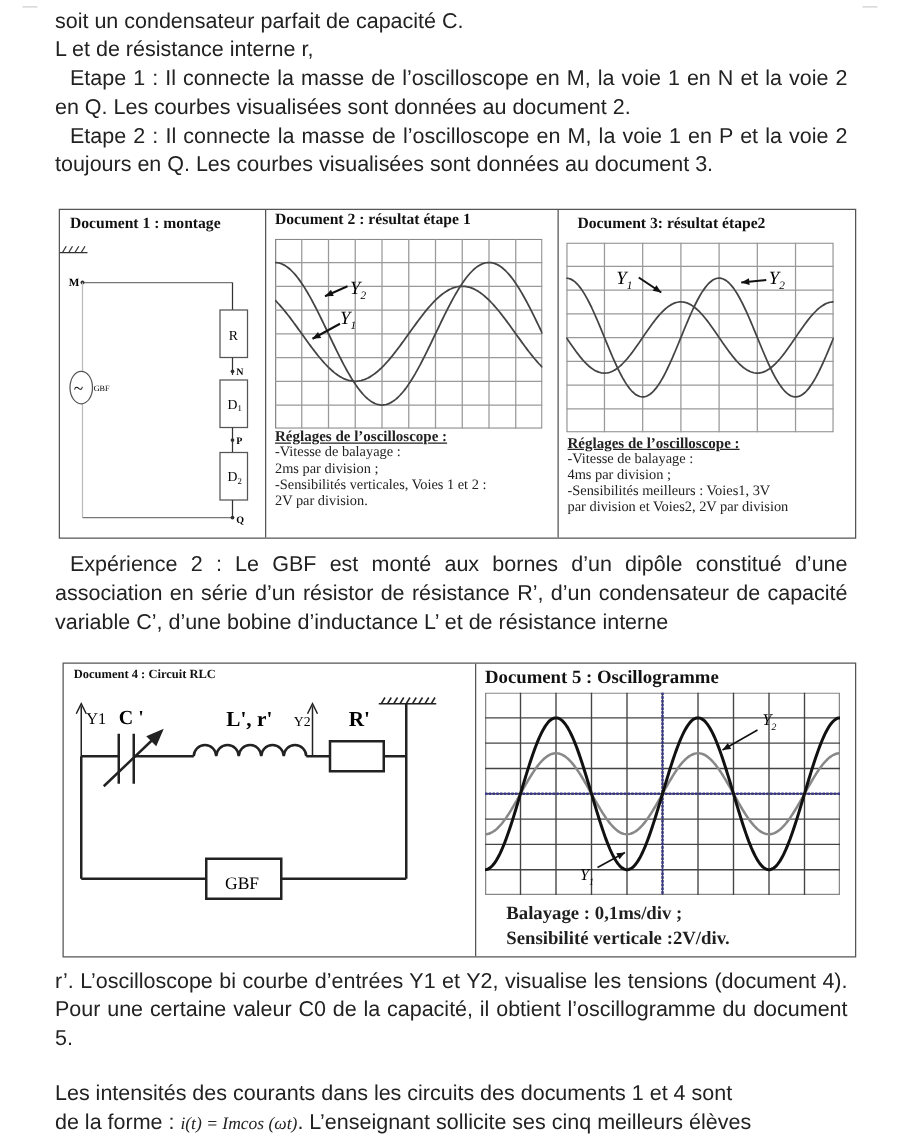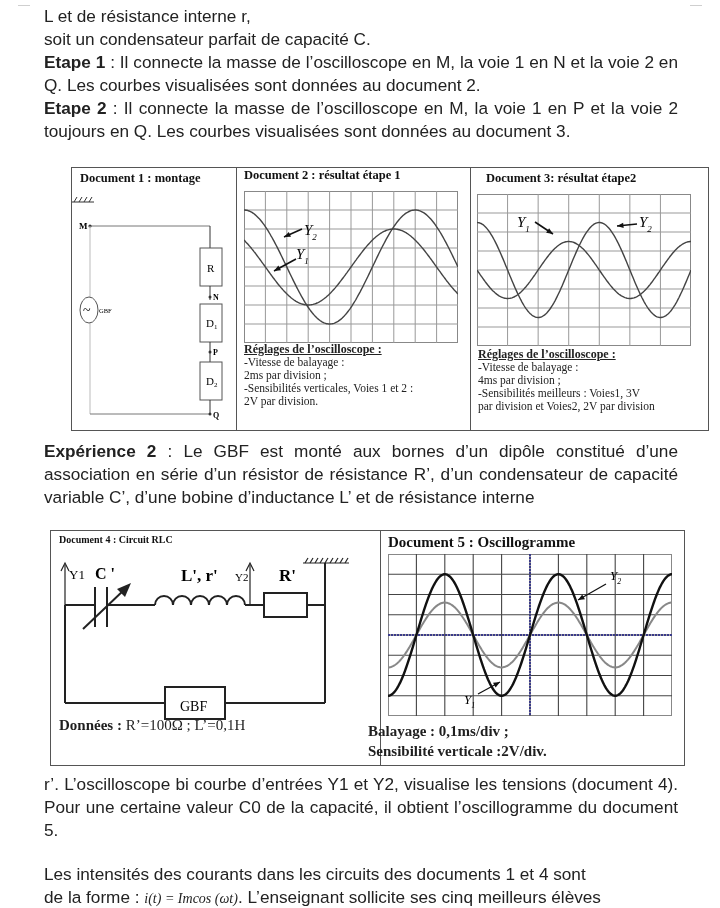--- a/index.html
+++ b/index.html
@@ -1,43 +1,43 @@
 <!DOCTYPE html>
 <html><head>
 <meta charset="utf-8">
 <style>
   html, body { margin:0; padding:0; background:#ffffff; }
   body { width:720px; height:908px; position:relative; overflow:hidden; font-family:"Liberation Sans", sans-serif; color:#1f1f1f; }
   .corner-l { position:absolute; left:18px; top:0; width:12px; height:5px; border-bottom:1px solid #cfcfcf; }
   .corner-r { position:absolute; right:18px; top:0; width:12px; height:5px; border-bottom:1px solid #cfcfcf; }
   .para { position:absolute; left:44px; width:634px; font-size:17.2px; line-height:23px; color:#222; }
-  .para b { font-weight:bold; }
+  .para b { font-weight:normal;margin-left:12px; }
   .justify { text-align:justify; text-align-last:left; }
   .doc-box { position:absolute; border:1px solid #555; background:#fff; }
   .doc-title { font-family:"Liberation Serif", serif; font-weight:bold; font-size:12.5px; color:#111; position:absolute; }
   .serif { font-family:"Liberation Serif", serif; }
   .settings { position:absolute; font-family:"Liberation Serif", serif; font-size:11.5px; line-height:13px; color:#222; }
   .settings .head { font-weight:bold; text-decoration:underline; font-size:12px; }
   svg text { font-family:"Liberation Serif", serif; }
   .formula { font-family:Liberation Serif, serif; font-style:italic; font-size:14px; }
 </style>
 </head>
 <body>
 
 <div class="corner-l"></div>
 <div class="corner-r"></div>
 
 <div class="para" style="top:5px;">
+  <div>soit un condensateur parfait de capacité C.</div>
   <div>L et de résistance interne r,</div>
-  <div>soit un condensateur parfait de capacité C.</div>
   <div class="justify"><b>Etape 1</b><span> : Il connecte la masse de l’oscilloscope en M, la voie 1 en N et la voie 2 en Q. Les courbes visualisées sont données au document 2.</span></div>
   <div class="justify"><b>Etape 2</b><span> : Il connecte la masse de l’oscilloscope en M, la voie 1 en P et la voie 2 toujours en Q. Les courbes visualisées sont données au document 3.</span></div>
 </div>
 
-<div class="doc-box" style="left:47px; top:167px; width:636px; height:262px;margin-left:24px;">
+<div class="doc-box" style="left:47px; top:167px; width:636px; height:262px;">
   <div style="position:absolute; left:164px; top:0; width:1px; height:262px; background:#555;"></div>
   <div style="position:absolute; left:398px; top:0; width:1px; height:262px; background:#555;"></div>
 
   <div class="doc-title" style="left:8px; top:3px;">Document 1 : montage</div>
   <svg style="position:absolute; left:0; top:18px;" width="164" height="244">
     <g stroke="#333" stroke-width="1">
       <line x1="0" y1="16" x2="22" y2="16"></line>
       <line x1="2" y1="16" x2="5" y2="11"></line>
         <line x1="7" y1="16" x2="10" y2="11"></line>
         <line x1="12" y1="16" x2="15" y2="11"></line>
@@ -185,21 +185,20 @@
       <line x1="199" y1="14" x2="199" y2="54" stroke="#222" stroke-width="1.2"></line>
       <polyline points="195,20 199,12 203,20" fill="none" stroke="#222" stroke-width="1.2"></polyline>
     </g>
     <text x="18" y="28" font-size="13">Y1</text>
     <text x="44" y="28" font-size="16" font-weight="bold">C '</text>
     <text x="130" y="30" font-size="17" font-weight="bold">L', r'</text>
     <text x="184" y="30" font-size="11">Y2</text>
     <text x="228" y="30" font-size="17" font-weight="bold">R'</text>
     <text x="129" y="160" font-size="14" font-family="Liberation Sans, sans-serif">GBF</text>
   </svg>
-  <div class="serif" style="position:absolute; left:8px; top:186px; font-size:15px;"><b>Données :</b><span> R’=100Ω ; L’=0,1H</span></div>
 
   <div class="doc-title" style="left:337px; top:3px; font-size:15px;">Document 5 : Oscillogramme</div>
   <svg id="doc5-svg" style="position:absolute; left:337px; top:23px;" width="284" height="162">
       <rect x="0.5" y="0.5" width="283" height="161" fill="#fff" stroke="#888"></rect>
       <line x1="28.4" y1="0" x2="28.4" y2="162" stroke="#444" stroke-width="1.1"></line>
       <line x1="56.8" y1="0" x2="56.8" y2="162" stroke="#444" stroke-width="1.1"></line>
       <line x1="85.19999999999999" y1="0" x2="85.19999999999999" y2="162" stroke="#444" stroke-width="1.1"></line>
       <line x1="113.6" y1="0" x2="113.6" y2="162" stroke="#444" stroke-width="1.1"></line>
       <line x1="142" y1="0" x2="142" y2="162" stroke="#444" stroke-width="1.1"></line>
       <line x1="170.39999999999998" y1="0" x2="170.39999999999998" y2="162" stroke="#444" stroke-width="1.1"></line>
@@ -217,21 +216,21 @@
       <line x1="142" y1="0" x2="142" y2="162" stroke="#3a3a8a" stroke-width="2" stroke-dasharray="2 1"></line>
       <path d="M0.0,113.4L1.0,113.4L2.0,113.2L3.0,113.0L4.0,112.6L5.0,112.2L6.0,111.6L7.0,111.0L8.0,110.3L9.0,109.5L10.0,108.6L11.0,107.6L12.0,106.5L13.0,105.4L14.0,104.2L15.0,102.9L16.0,101.5L17.0,100.1L18.0,98.6L19.0,97.1L20.0,95.5L21.0,93.9L22.0,92.2L23.0,90.5L24.0,88.8L25.0,87.1L26.0,85.3L27.0,83.5L28.0,81.7L29.0,79.9L30.0,78.1L31.0,76.4L32.0,74.6L33.0,72.8L34.0,71.1L35.0,69.4L36.0,67.8L37.0,66.2L38.0,64.6L39.0,63.1L40.0,61.6L41.0,60.2L42.0,58.9L43.0,57.6L44.0,56.4L45.0,55.3L46.0,54.2L47.0,53.2L48.0,52.4L49.0,51.6L50.0,50.9L51.0,50.3L52.0,49.7L53.0,49.3L54.0,49.0L55.0,48.8L56.0,48.6L57.0,48.6L58.0,48.7L59.0,48.8L60.0,49.1L61.0,49.5L62.0,49.9L63.0,50.5L64.0,51.1L65.0,51.9L66.0,52.7L67.0,53.6L68.0,54.6L69.0,55.7L70.0,56.9L71.0,58.1L72.0,59.4L73.0,60.8L74.0,62.2L75.0,63.7L76.0,65.2L77.0,66.8L78.0,68.4L79.0,70.1L80.0,71.8L81.0,73.5L82.0,75.3L83.0,77.1L84.0,78.9L85.0,80.6L86.0,82.4L87.0,84.2L88.0,86.0L89.0,87.8L90.0,89.5L91.0,91.2L92.0,92.9L93.0,94.5L94.0,96.2L95.0,97.7L96.0,99.2L97.0,100.7L98.0,102.1L99.0,103.4L100.0,104.7L101.0,105.8L102.0,107.0L103.0,108.0L104.0,108.9L105.0,109.8L106.0,110.6L107.0,111.3L108.0,111.9L109.0,112.4L110.0,112.8L111.0,113.1L112.0,113.3L113.0,113.4L114.0,113.4L115.0,113.3L116.0,113.1L117.0,112.8L118.0,112.4L119.0,112.0L120.0,111.4L121.0,110.7L122.0,110.0L123.0,109.1L124.0,108.2L125.0,107.2L126.0,106.1L127.0,104.9L128.0,103.7L129.0,102.3L130.0,101.0L131.0,99.5L132.0,98.0L133.0,96.5L134.0,94.9L135.0,93.2L136.0,91.6L137.0,89.8L138.0,88.1L139.0,86.4L140.0,84.6L141.0,82.8L142.0,81.0L143.0,79.2L144.0,77.4L145.0,75.6L146.0,73.9L147.0,72.2L148.0,70.4L149.0,68.8L150.0,67.1L151.0,65.5L152.0,64.0L153.0,62.5L154.0,61.0L155.0,59.7L156.0,58.3L157.0,57.1L158.0,55.9L159.0,54.8L160.0,53.8L161.0,52.9L162.0,52.0L163.0,51.3L164.0,50.6L165.0,50.0L166.0,49.6L167.0,49.2L168.0,48.9L169.0,48.7L170.0,48.6L171.0,48.6L172.0,48.7L173.0,48.9L174.0,49.2L175.0,49.6L176.0,50.1L177.0,50.7L178.0,51.4L179.0,52.2L180.0,53.1L181.0,54.0L182.0,55.0L183.0,56.2L184.0,57.3L185.0,58.6L186.0,59.9L187.0,61.3L188.0,62.8L189.0,64.3L190.0,65.8L191.0,67.5L192.0,69.1L193.0,70.8L194.0,72.5L195.0,74.2L196.0,76.0L197.0,77.8L198.0,79.6L199.0,81.4L200.0,83.1L201.0,84.9L202.0,86.7L203.0,88.5L204.0,90.2L205.0,91.9L206.0,93.6L207.0,95.2L208.0,96.8L209.0,98.3L210.0,99.8L211.0,101.2L212.0,102.6L213.0,103.9L214.0,105.1L215.0,106.3L216.0,107.4L217.0,108.4L218.0,109.3L219.0,110.1L220.0,110.9L221.0,111.5L222.0,112.1L223.0,112.5L224.0,112.9L225.0,113.2L226.0,113.3L227.0,113.4L228.0,113.4L229.0,113.2L230.0,113.0L231.0,112.7L232.0,112.3L233.0,111.7L234.0,111.1L235.0,110.4L236.0,109.6L237.0,108.8L238.0,107.8L239.0,106.7L240.0,105.6L241.0,104.4L242.0,103.1L243.0,101.8L244.0,100.4L245.0,98.9L246.0,97.4L247.0,95.8L248.0,94.2L249.0,92.6L250.0,90.9L251.0,89.2L252.0,87.4L253.0,85.6L254.0,83.9L255.0,82.1L256.0,80.3L257.0,78.5L258.0,76.7L259.0,74.9L260.0,73.2L261.0,71.5L262.0,69.8L263.0,68.1L264.0,66.5L265.0,64.9L266.0,63.4L267.0,61.9L268.0,60.5L269.0,59.1L270.0,57.8L271.0,56.6L272.0,55.5L273.0,54.4L274.0,53.4L275.0,52.5L276.0,51.7L277.0,51.0L278.0,50.4L279.0,49.8L280.0,49.4L281.0,49.0L282.0,48.8L283.0,48.6L284.0,48.6" fill="none" stroke="#888" stroke-width="2"></path>
       <path d="M0.0,141.8L1.0,141.7L2.0,141.4L3.0,140.9L4.0,140.3L5.0,139.4L6.0,138.4L7.0,137.3L8.0,135.9L9.0,134.4L10.0,132.7L11.0,130.8L12.0,128.9L13.0,126.7L14.0,124.4L15.0,122.0L16.0,119.5L17.0,116.8L18.0,114.0L19.0,111.2L20.0,108.2L21.0,105.2L22.0,102.1L23.0,98.9L24.0,95.6L25.0,92.4L26.0,89.0L27.0,85.7L28.0,82.3L29.0,79.0L30.0,75.6L31.0,72.3L32.0,69.0L33.0,65.7L34.0,62.5L35.0,59.3L36.0,56.2L37.0,53.2L38.0,50.2L39.0,47.4L40.0,44.6L41.0,42.0L42.0,39.5L43.0,37.1L44.0,34.8L45.0,32.7L46.0,30.8L47.0,29.0L48.0,27.3L49.0,25.8L50.0,24.5L51.0,23.3L52.0,22.4L53.0,21.6L54.0,21.0L55.0,20.6L56.0,20.3L57.0,20.3L58.0,20.4L59.0,20.7L60.0,21.2L61.0,21.9L62.0,22.7L63.0,23.8L64.0,25.0L65.0,26.4L66.0,27.9L67.0,29.7L68.0,31.5L69.0,33.6L70.0,35.7L71.0,38.0L72.0,40.5L73.0,43.0L74.0,45.7L75.0,48.5L76.0,51.4L77.0,54.4L78.0,57.4L79.0,60.6L80.0,63.8L81.0,67.0L82.0,70.3L83.0,73.6L84.0,77.0L85.0,80.3L86.0,83.7L87.0,87.0L88.0,90.4L89.0,93.7L90.0,96.9L91.0,100.2L92.0,103.3L93.0,106.4L94.0,109.4L95.0,112.3L96.0,115.2L97.0,117.9L98.0,120.5L99.0,123.0L100.0,125.4L101.0,127.6L102.0,129.7L103.0,131.6L104.0,133.4L105.0,135.0L106.0,136.5L107.0,137.7L108.0,138.9L109.0,139.8L110.0,140.5L111.0,141.1L112.0,141.5L113.0,141.7L114.0,141.7L115.0,141.6L116.0,141.2L117.0,140.7L118.0,140.0L119.0,139.1L120.0,138.0L121.0,136.7L122.0,135.3L123.0,133.7L124.0,132.0L125.0,130.1L126.0,128.0L127.0,125.8L128.0,123.5L129.0,121.0L130.0,118.4L131.0,115.7L132.0,112.9L133.0,110.0L134.0,107.0L135.0,103.9L136.0,100.8L137.0,97.6L138.0,94.3L139.0,91.0L140.0,87.7L141.0,84.4L142.0,81.0L143.0,77.6L144.0,74.3L145.0,71.0L146.0,67.7L147.0,64.4L148.0,61.2L149.0,58.1L150.0,55.0L151.0,52.0L152.0,49.1L153.0,46.3L154.0,43.6L155.0,41.0L156.0,38.5L157.0,36.2L158.0,34.0L159.0,31.9L160.0,30.0L161.0,28.3L162.0,26.7L163.0,25.3L164.0,24.0L165.0,22.9L166.0,22.0L167.0,21.3L168.0,20.8L169.0,20.4L170.0,20.3L171.0,20.3L172.0,20.5L173.0,20.9L174.0,21.5L175.0,22.2L176.0,23.1L177.0,24.3L178.0,25.5L179.0,27.0L180.0,28.6L181.0,30.4L182.0,32.3L183.0,34.4L184.0,36.6L185.0,39.0L186.0,41.5L187.0,44.1L188.0,46.8L189.0,49.7L190.0,52.6L191.0,55.6L192.0,58.7L193.0,61.8L194.0,65.1L195.0,68.3L196.0,71.6L197.0,75.0L198.0,78.3L199.0,81.7L200.0,85.0L201.0,88.4L202.0,91.7L203.0,95.0L204.0,98.2L205.0,101.4L206.0,104.6L207.0,107.6L208.0,110.6L209.0,113.5L210.0,116.3L211.0,119.0L212.0,121.5L213.0,124.0L214.0,126.3L215.0,128.4L216.0,130.5L217.0,132.3L218.0,134.1L219.0,135.6L220.0,137.0L221.0,138.2L222.0,139.3L223.0,140.1L224.0,140.8L225.0,141.3L226.0,141.6L227.0,141.7L228.0,141.7L229.0,141.4L230.0,141.0L231.0,140.4L232.0,139.6L233.0,138.7L234.0,137.5L235.0,136.2L236.0,134.7L237.0,133.0L238.0,131.2L239.0,129.3L240.0,127.2L241.0,124.9L242.0,122.5L243.0,120.0L244.0,117.4L245.0,114.6L246.0,111.8L247.0,108.8L248.0,105.8L249.0,102.7L250.0,99.5L251.0,96.3L252.0,93.0L253.0,89.7L254.0,86.4L255.0,83.0L256.0,79.7L257.0,76.3L258.0,73.0L259.0,69.6L260.0,66.4L261.0,63.1L262.0,59.9L263.0,56.8L264.0,53.8L265.0,50.8L266.0,48.0L267.0,45.2L268.0,42.5L269.0,40.0L270.0,37.6L271.0,35.3L272.0,33.1L273.0,31.2L274.0,29.3L275.0,27.6L276.0,26.1L277.0,24.7L278.0,23.6L279.0,22.6L280.0,21.7L281.0,21.1L282.0,20.6L283.0,20.3L284.0,20.3" fill="none" stroke="#111" stroke-width="2.4"></path>
       <line x1="218" y1="30" x2="190" y2="46" stroke="#111" stroke-width="1.2"></line>
       <polygon points="190,46 194.24549502014156,40.434411798025906 196.95037346115726,45.167949069803356" fill="#111"></polygon>
       <line x1="90" y1="140" x2="112" y2="128" stroke="#111" stroke-width="1.2"></line>
       <polygon points="112,128 107.64514903744937,133.4804446073263 105.03451579628106,128.69428366518437" fill="#111"></polygon>
       <text x="222" y="26" font-size="13" font-style="italic"><tspan>Y</tspan><tspan font-size="7.8" dy="3.9">2</tspan></text>
       <text x="76" y="150" font-size="13" font-style="italic"><tspan>Y</tspan><tspan font-size="7.8" dy="3.9">1</tspan></text>
     </svg>
-  <div class="serif" style="position:absolute; left:317px; top:190px; font-size:15px; font-weight:bold; line-height:20px;">
+  <div class="serif" style="position:absolute; left:354px; top:190px; font-size:15px; font-weight:bold; line-height:20px;">
     <div>Balayage : 0,1ms/div ;</div>
     <div>Sensibilité verticale :2V/div.</div>
   </div>
 </div>
 
 <div class="para justify" style="top:773px;">r’. L’oscilloscope bi courbe d’entrées Y1 et Y2, visualise les tensions (document 4). Pour une certaine valeur C0 de la capacité, il obtient l’oscillogramme du document 5.</div>
 
 <div class="para" style="top:863px;">
   <div>Les intensités des courants dans les circuits des documents 1 et 4 sont</div>
   <div><span>de la forme : </span><span class="formula">i(t) = Imcos (ωt)</span><span>. L’enseignant sollicite ses cinq meilleurs élèves</span></div>

